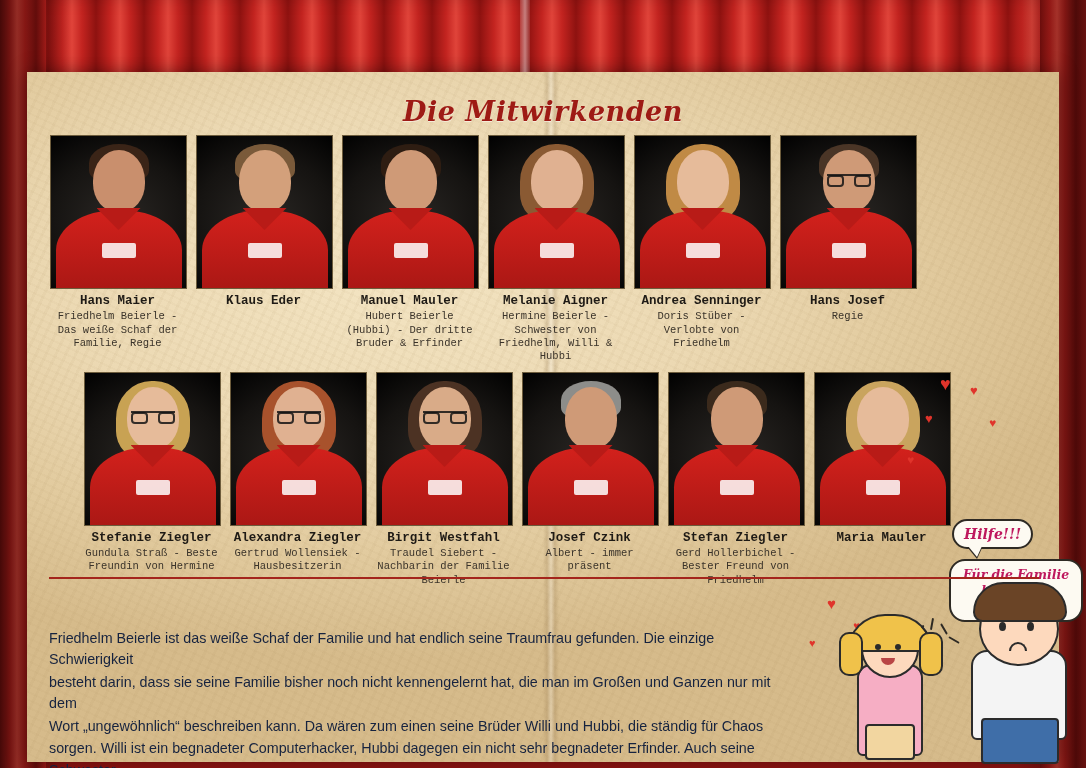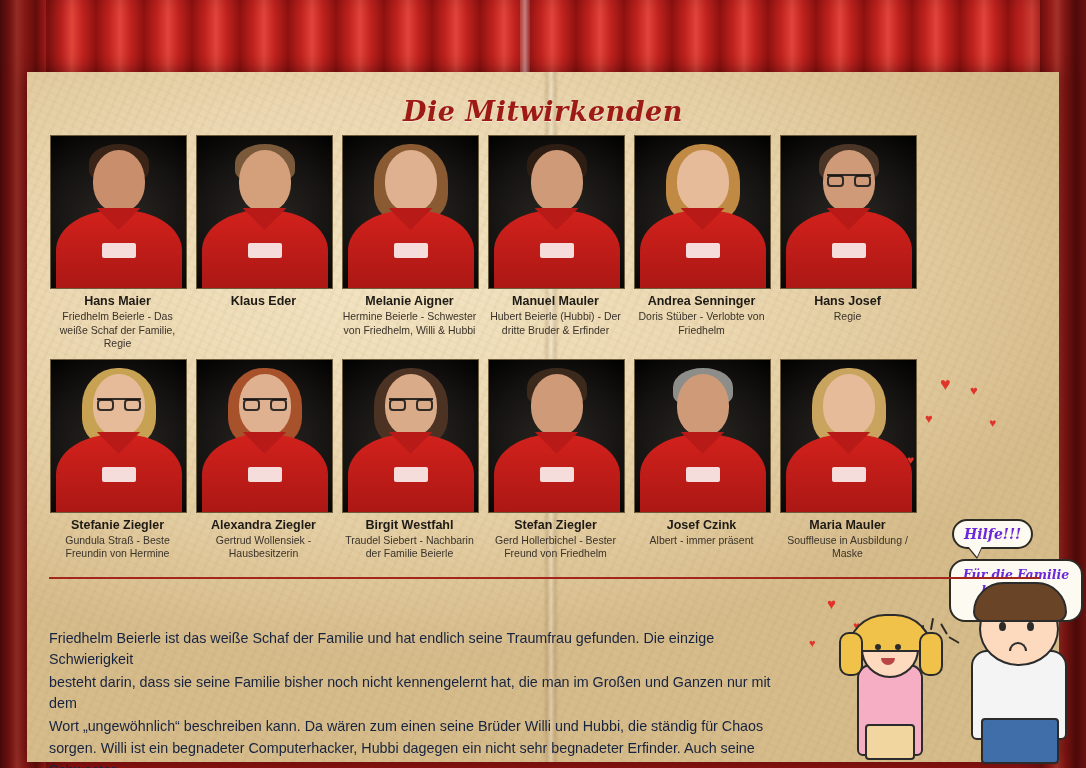--- a/index.html
+++ b/index.html
@@ -110,26 +110,27 @@
     letter-spacing: .5px;
     text-shadow: 0 1px 0 rgba(255,255,255,.5);
   }
 
   
   .grid {
     position: absolute;
     left: 23px;
     top: 63px;
     width: 990px;
+    font-family: Liberation Mono, monospace;
   }
   .row {
     display: flex;
     gap: 11px;
   }
-  .row.row2 { margin-top: 9px; }
+  .row.row2 { margin-top: 9px; margin-left: 34px; }
   .card { width: 135px; }
   .photo {
     width: 135px;
     height: 152px;
     border: 1px solid #6d5c3c;
     background: #11100f;
     position: relative;
     overflow: hidden;
   }
   .photo .bg {
@@ -265,21 +266,21 @@
 
   
   .bubble {
     position: absolute;
     background: #fdfaf2;
     border: 2px solid #2e2a24;
     border-radius: 16px;
     font-family: "DejaVu Serif", serif;
     font-style: italic;
     font-weight: bold;
-    color: #6d28d9;
+    color: #be185d;
     text-align: center;
     padding: 5px 10px;
   }
   .bubble-1 {
     left: 925px;
     top: 447px;
     font-size: 14px;
   }
   .bubble-1:after {
     content: "";
@@ -388,41 +389,41 @@
             <div class="shirt"></div>
               <div class="collar"></div>
               <div class="logo"></div>
           </div>
           <div class="c-name">Klaus Eder</div>
         </div>
 
         <div class="card">
           <div class="photo">
             <div class="bg"></div>
+              <div class="hair" style="background:#2e1d12"></div>
+            <div class="head" style="background:#cf9a77"></div>
+            <div class="shirt"></div>
+              <div class="collar"></div>
+              <div class="logo"></div>
+          </div>
+          <div class="c-name">Manuel Mauler</div>
+          <div class="c-role">Hubert Beierle (Hubbi) - Der dritte Bruder &amp; Erfinder</div>
+        </div>
+
+        <div class="card">
+          <div class="photo">
+            <div class="bg"></div>
               <div class="hair long" style="background:#8a5a33"></div>
             <div class="head" style="background:#e0b191"></div>
             <div class="shirt"></div>
               <div class="collar"></div>
               <div class="logo"></div>
           </div>
           <div class="c-name">Melanie Aigner</div>
           <div class="c-role">Hermine Beierle - Schwester von Friedhelm, Willi &amp; Hubbi</div>
-        </div>
-
-        <div class="card">
-          <div class="photo">
-            <div class="bg"></div>
-              <div class="hair" style="background:#2e1d12"></div>
-            <div class="head" style="background:#cf9a77"></div>
-            <div class="shirt"></div>
-              <div class="collar"></div>
-              <div class="logo"></div>
-          </div>
-          <div class="c-name">Manuel Mauler</div>
-          <div class="c-role">Hubert Beierle (Hubbi) - Der dritte Bruder &amp; Erfinder</div>
         </div>
 
         <div class="card">
           <div class="photo">
             <div class="bg"></div>
               <div class="hair long" style="background:#c08a45"></div>
             <div class="head" style="background:#e6bb9a"></div>
             <div class="shirt"></div>
               <div class="collar"></div>
               <div class="logo"></div>
@@ -488,54 +489,53 @@
               <div class="collar"></div>
               <div class="logo"></div>
           </div>
           <div class="c-name">Birgit Westfahl</div>
           <div class="c-role">Traudel Siebert - Nachbarin der Familie Beierle</div>
         </div>
 
         <div class="card">
           <div class="photo">
             <div class="bg"></div>
+              <div class="hair" style="background:#8d8d8a"></div>
+            <div class="head" style="background:#cf9a77"></div>
+            <div class="shirt"></div>
+              <div class="collar"></div>
+              <div class="logo"></div>
+          </div>
+          <div class="c-name">Josef Czink</div>
+          <div class="c-role">Albert - immer präsent</div>
+        </div>
+
+        <div class="card">
+          <div class="photo">
+            <div class="bg"></div>
               <div class="hair" style="background:#3b2a1c"></div>
             <div class="head" style="background:#cf9a77"></div>
             <div class="shirt"></div>
               <div class="collar"></div>
               <div class="logo"></div>
           </div>
           <div class="c-name">Stefan Ziegler</div>
           <div class="c-role">Gerd Hollerbichel - Bester Freund von Friedhelm</div>
         </div>
 
         <div class="card">
           <div class="photo">
             <div class="bg"></div>
-              <div class="hair" style="background:#8d8d8a"></div>
-            <div class="head" style="background:#cf9a77"></div>
-            <div class="shirt"></div>
-              <div class="collar"></div>
-              <div class="logo"></div>
-          </div>
-          <div class="c-name">Josef Czink</div>
-          <div class="c-role">Albert - immer präsent</div>
-        </div>
-
-        <div class="card">
-          <div class="photo">
-            <div class="bg"></div>
               <div class="hair long" style="background:#c9a45e"></div>
             <div class="head" style="background:#e6bb9a"></div>
             <div class="shirt"></div>
               <div class="collar"></div>
               <div class="logo"></div>
           </div>
           <div class="c-name">Maria Mauler</div>
-          <div class="c-role">Souffleuse in Ausbildung / Maske</div>
         </div>
 
       </div>
     </div>
 
     <span class="heart" style="left:913px;top:303px;">♥</span>
     <span class="heart" style="left:943px;top:312px;font-size:13px;">♥</span>
     <span class="heart" style="left:898px;top:340px;font-size:13px;">♥</span>
     <span class="heart" style="left:962px;top:345px;font-size:12px;">♥</span>
     <span class="heart" style="left:880px;top:382px;font-size:12px;">♥</span>

